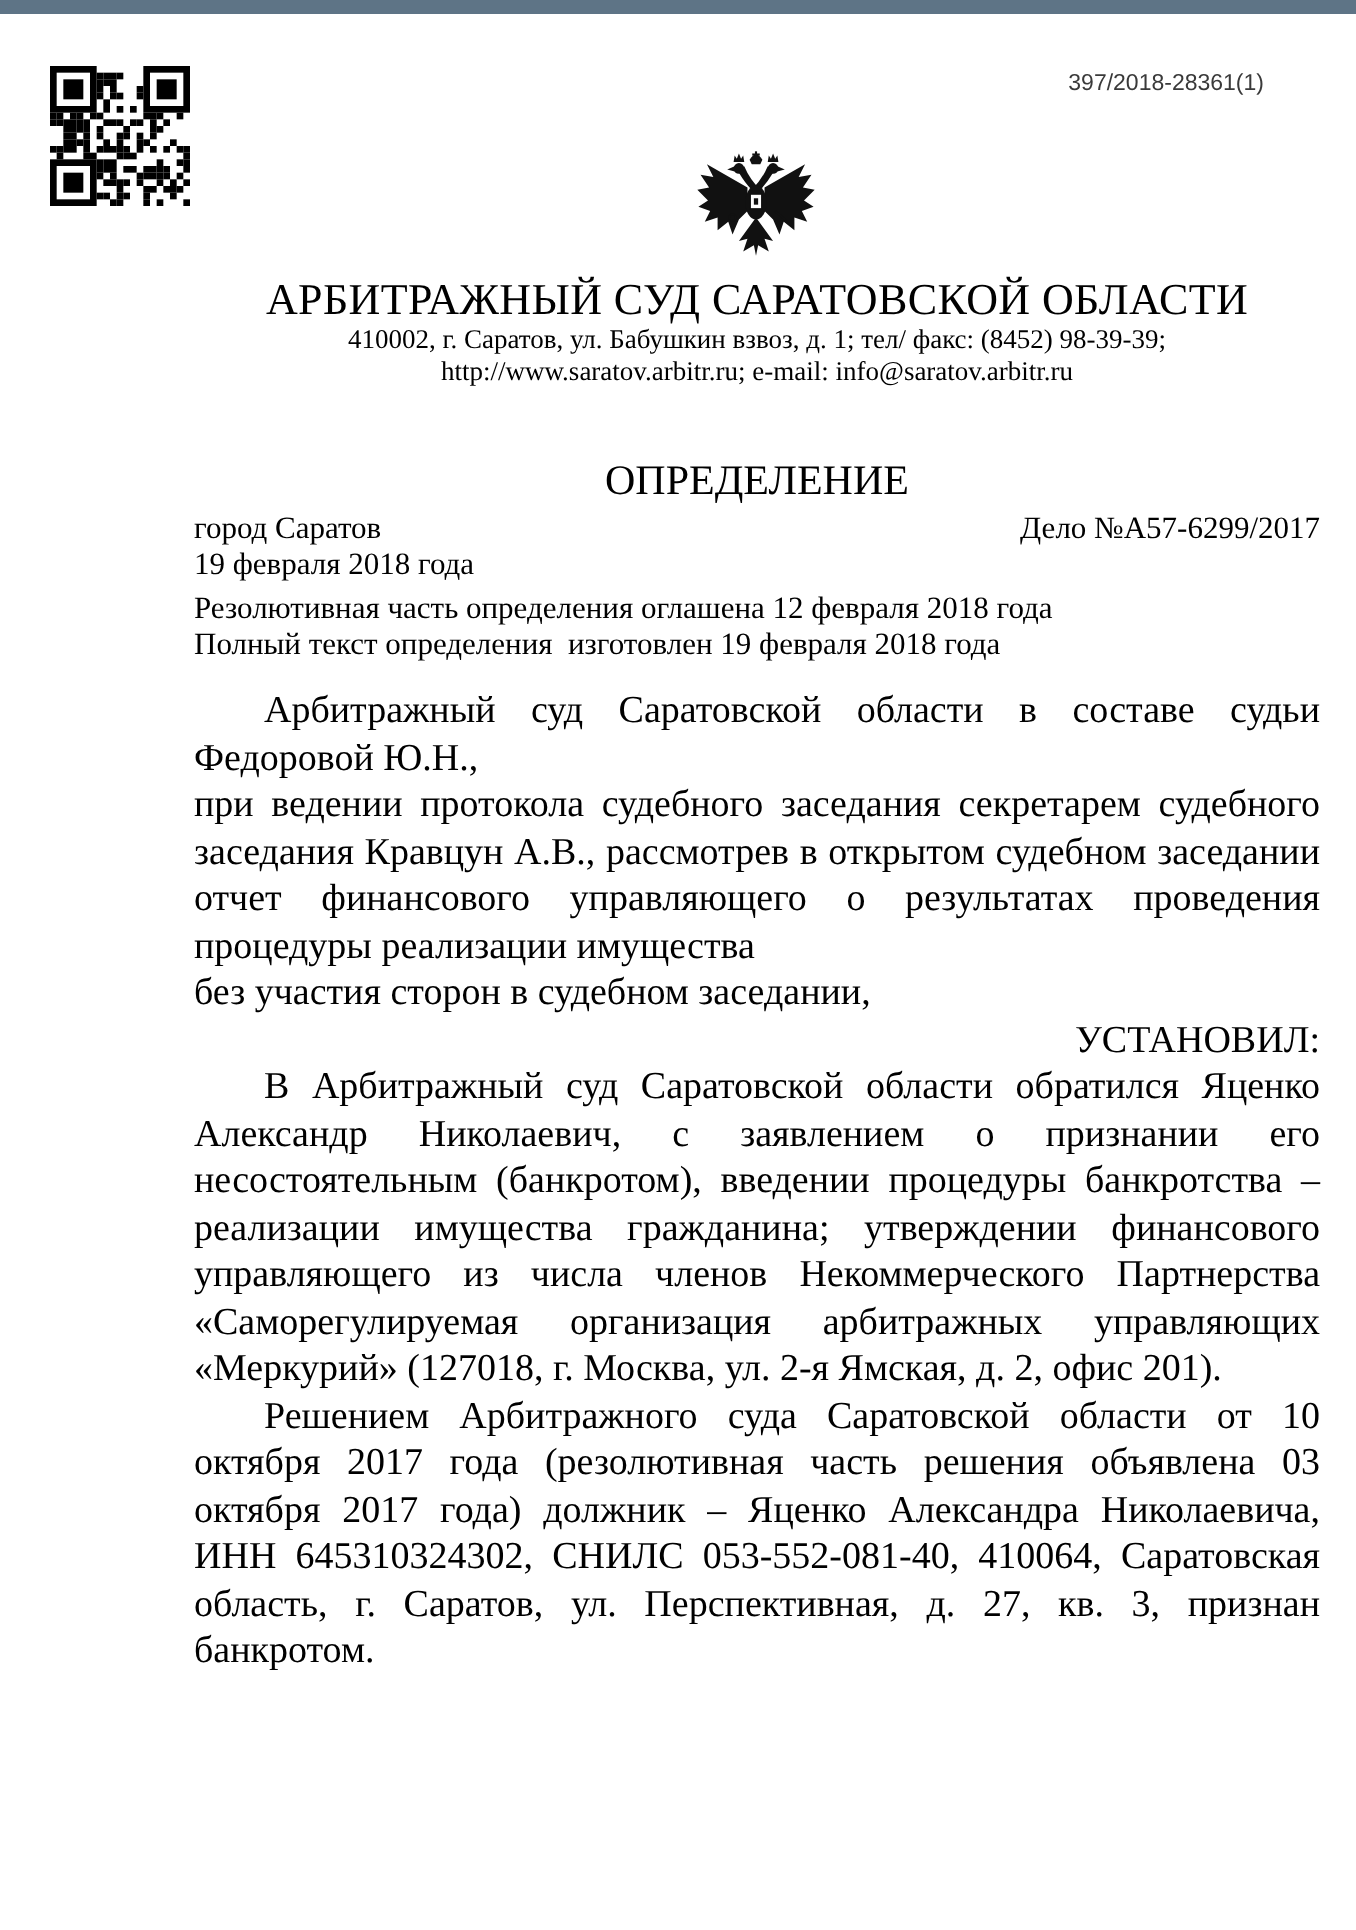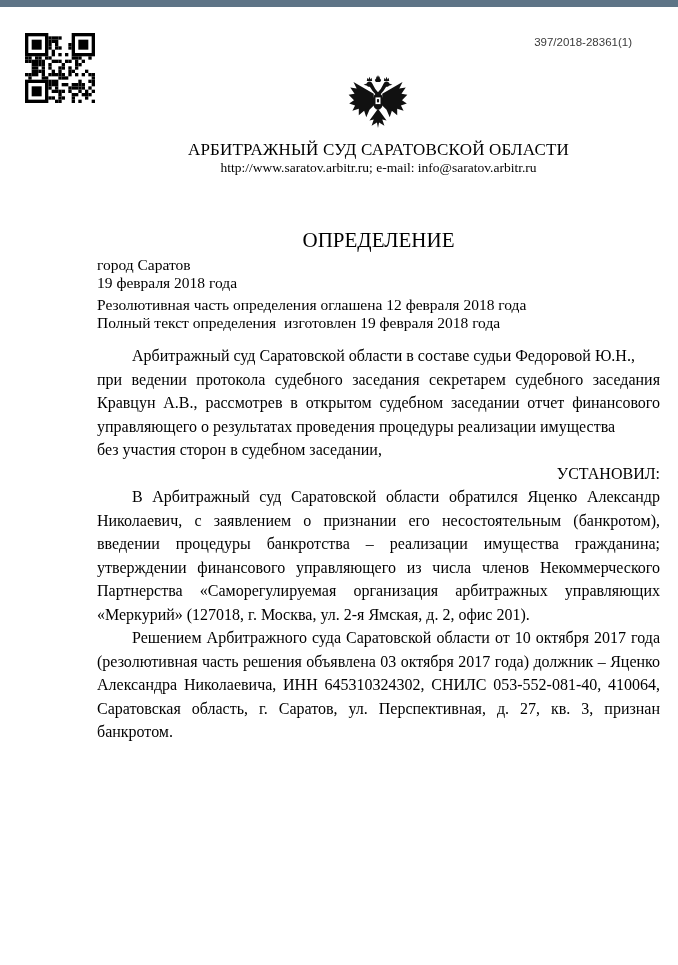--- a/index.html
+++ b/index.html
@@ -10,31 +10,31 @@
   }
   .topbar{position:absolute;top:0;left:0;width:678px;height:7px;background:#5e7486;}
   .qr{position:absolute;left:25px;top:33px;width:70px;height:70px;}
   .docnum{
     position:absolute;top:36px;right:46px;
     font-family:"Liberation Sans", sans-serif;font-size:11.5px;color:#3a3a3a;
   }
   .emblem{position:absolute;left:346px;top:74px;width:64px;height:62px;}
   .emblem svg{width:100%;height:100%;}
   .header-block{position:absolute;top:140px;left:97px;width:563px;text-align:center;}
-  .court-name{font-size:17px;letter-spacing:0.2px;line-height:20px;}
+  .court-name{font-size:22px;letter-spacing:0.2px;line-height:20px;}
   .court-address{font-size:13.5px;line-height:15.5px;margin-top:2px;}
   .court-contacts{font-size:13.5px;line-height:15.5px;}
   .doc-title{position:absolute;top:228px;left:97px;width:563px;text-align:center;font-size:21px;}
   .meta{position:absolute;top:256px;left:97px;width:563px;font-size:15.5px;line-height:17.5px;}
   .meta-row{display:flex;justify-content:space-between;gap:44px;}
   .resolutive{position:absolute;top:296px;left:97px;width:563px;font-size:15.5px;line-height:17.5px;}
   .pre{white-space:pre-wrap;}
   .body-text{
     position:absolute;top:344px;left:97px;width:563px;
-    font-size:16px;line-height:23.5px;text-align:justify;
+    font-size:19px;line-height:23.5px;text-align:justify;
   }
   .body-text p{margin:0;}
   .body-text p.indent{text-indent:35px;}
   .ustanovil{text-align:right;}
 </style>
 </head>
 <body>
 
 <div class="topbar" style="background: rgb(94, 116, 134);"></div>
 
@@ -218,28 +218,30 @@
 
     <circle cx="38" cy="62" r="3" fill="none" stroke="#111" stroke-width="1.5"></circle>
     <line x1="78" y1="56" x2="89" y2="66" stroke="#111" stroke-width="2"></line>
 
     <polygon points="60,62 44,84 52,82 48,94 58,88 60,98 62,88 72,94 68,82 76,84"></polygon>
   </svg>
 </div>
 
 <div class="header-block">
   <div class="court-name">АРБИТРАЖНЫЙ СУД САРАТОВСКОЙ ОБЛАСТИ</div>
+  <div class="court-address">410002, г. Саратов, ул. Бабушкин взвоз, д. 1; тел/ факс: (8452) 98-39-39;</div>
   <div class="court-contacts">http://www.saratov.arbitr.ru; e-mail: info@saratov.arbitr.ru</div>
 </div>
 
 <div class="doc-title">ОПРЕДЕЛЕНИЕ</div>
 
 <div class="meta">
   <div class="meta-row">
     <span>город Саратов</span>
+    <span>Дело №А57-6299/2017</span>
   </div>
   <div>19 февраля 2018 года</div>
 </div>
 
 <div class="resolutive">
   <div class="pre">Резолютивная часть определения оглашена 12 февраля 2018 года</div>
   <div class="pre">Полный текст определения  изготовлен 19 февраля 2018 года</div>
 </div>
 
 <div class="body-text">

